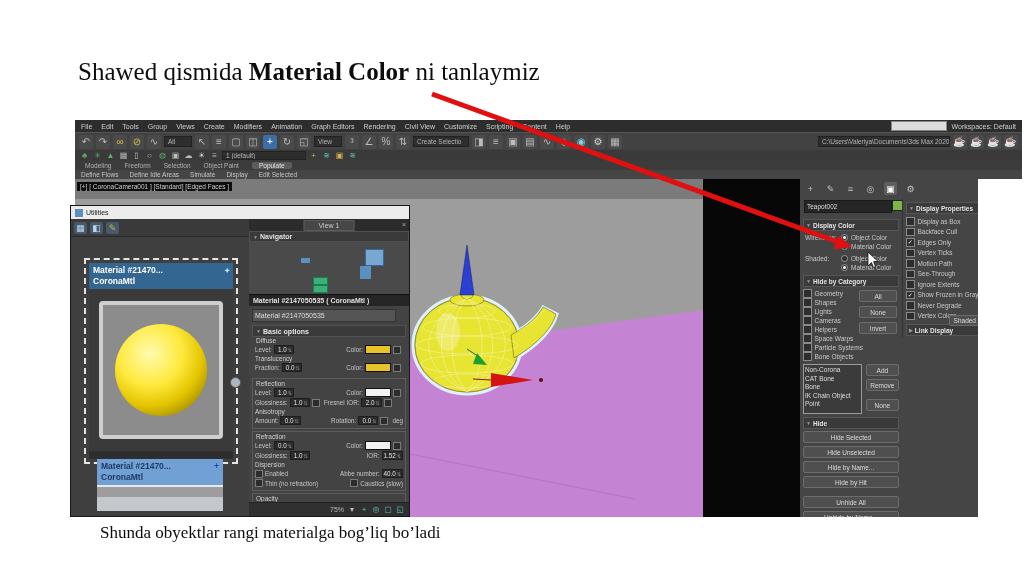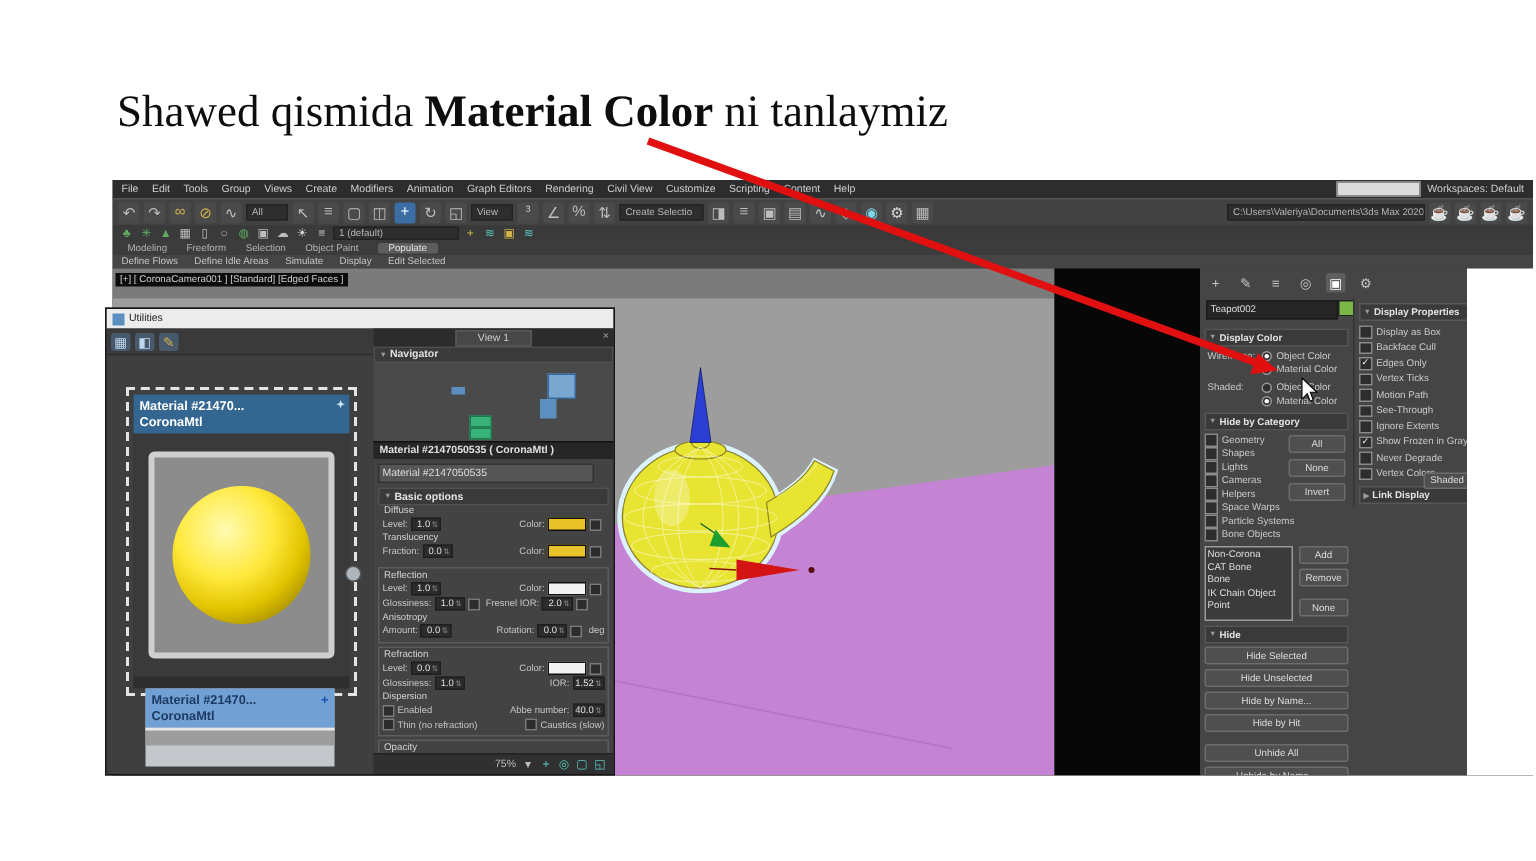--- a/index.html
+++ b/index.html
@@ -1,19 +1,19 @@
 <!DOCTYPE html>
 <html><head>
 <meta charset="utf-8">
 <style>
   html,body{margin:0;padding:0;background:#888;}
   .slide{position:relative;width:1024px;height:574px;background:#fff;overflow:hidden;
          font-family:"Liberation Sans",sans-serif;}
   .title{position:absolute;left:78px;top:58px;font-family:"Liberation Serif",serif;
-         font-size:30px;color:#0d0d0d;white-space:nowrap;}
+         font-size:25px;color:#0d0d0d;white-space:nowrap;}
   .caption{position:absolute;left:100px;top:523px;font-family:"Liberation Serif",serif;
          font-size:17px;color:#0d0d0d;}
   
   .shot{position:absolute;left:75px;top:120px;width:947px;height:397px;background:#3d3d3d;
         font-size:8px;color:#c9c9c9;overflow:hidden;}
   .menubar{position:absolute;left:0;top:0;width:100%;height:12px;background:#2d2d2d;
         display:flex;align-items:center;gap:9px;padding:0 6px;box-sizing:border-box;
         font-size:7px;color:#cfcfcf;}
   .menu-it{white-space:nowrap;}
   .mb-right{margin-left:auto;display:flex;align-items:center;gap:5px;}
@@ -692,13 +692,14 @@
       </div>
     </div>
   </div>
 
   <svg class="overlay">
     <line x1="432" y1="94" x2="838" y2="242" stroke="#e01010" stroke-width="5"></line>
     <polygon points="852,247 833.5,249.5 838.5,235.5" fill="#e01010"></polygon>
     <polygon points="868,252 868,266 871.5,262.5 873.5,267.5 875.5,266.5 873.5,261.5 878,261.5" fill="#ffffff" stroke="#000" stroke-width="0.7"></polygon>
   </svg>
 
+  <div class="caption">Shunda obyektlar rangi materialga bog’liq bo’ladi</div>
 </div>
 
 </body></html>

